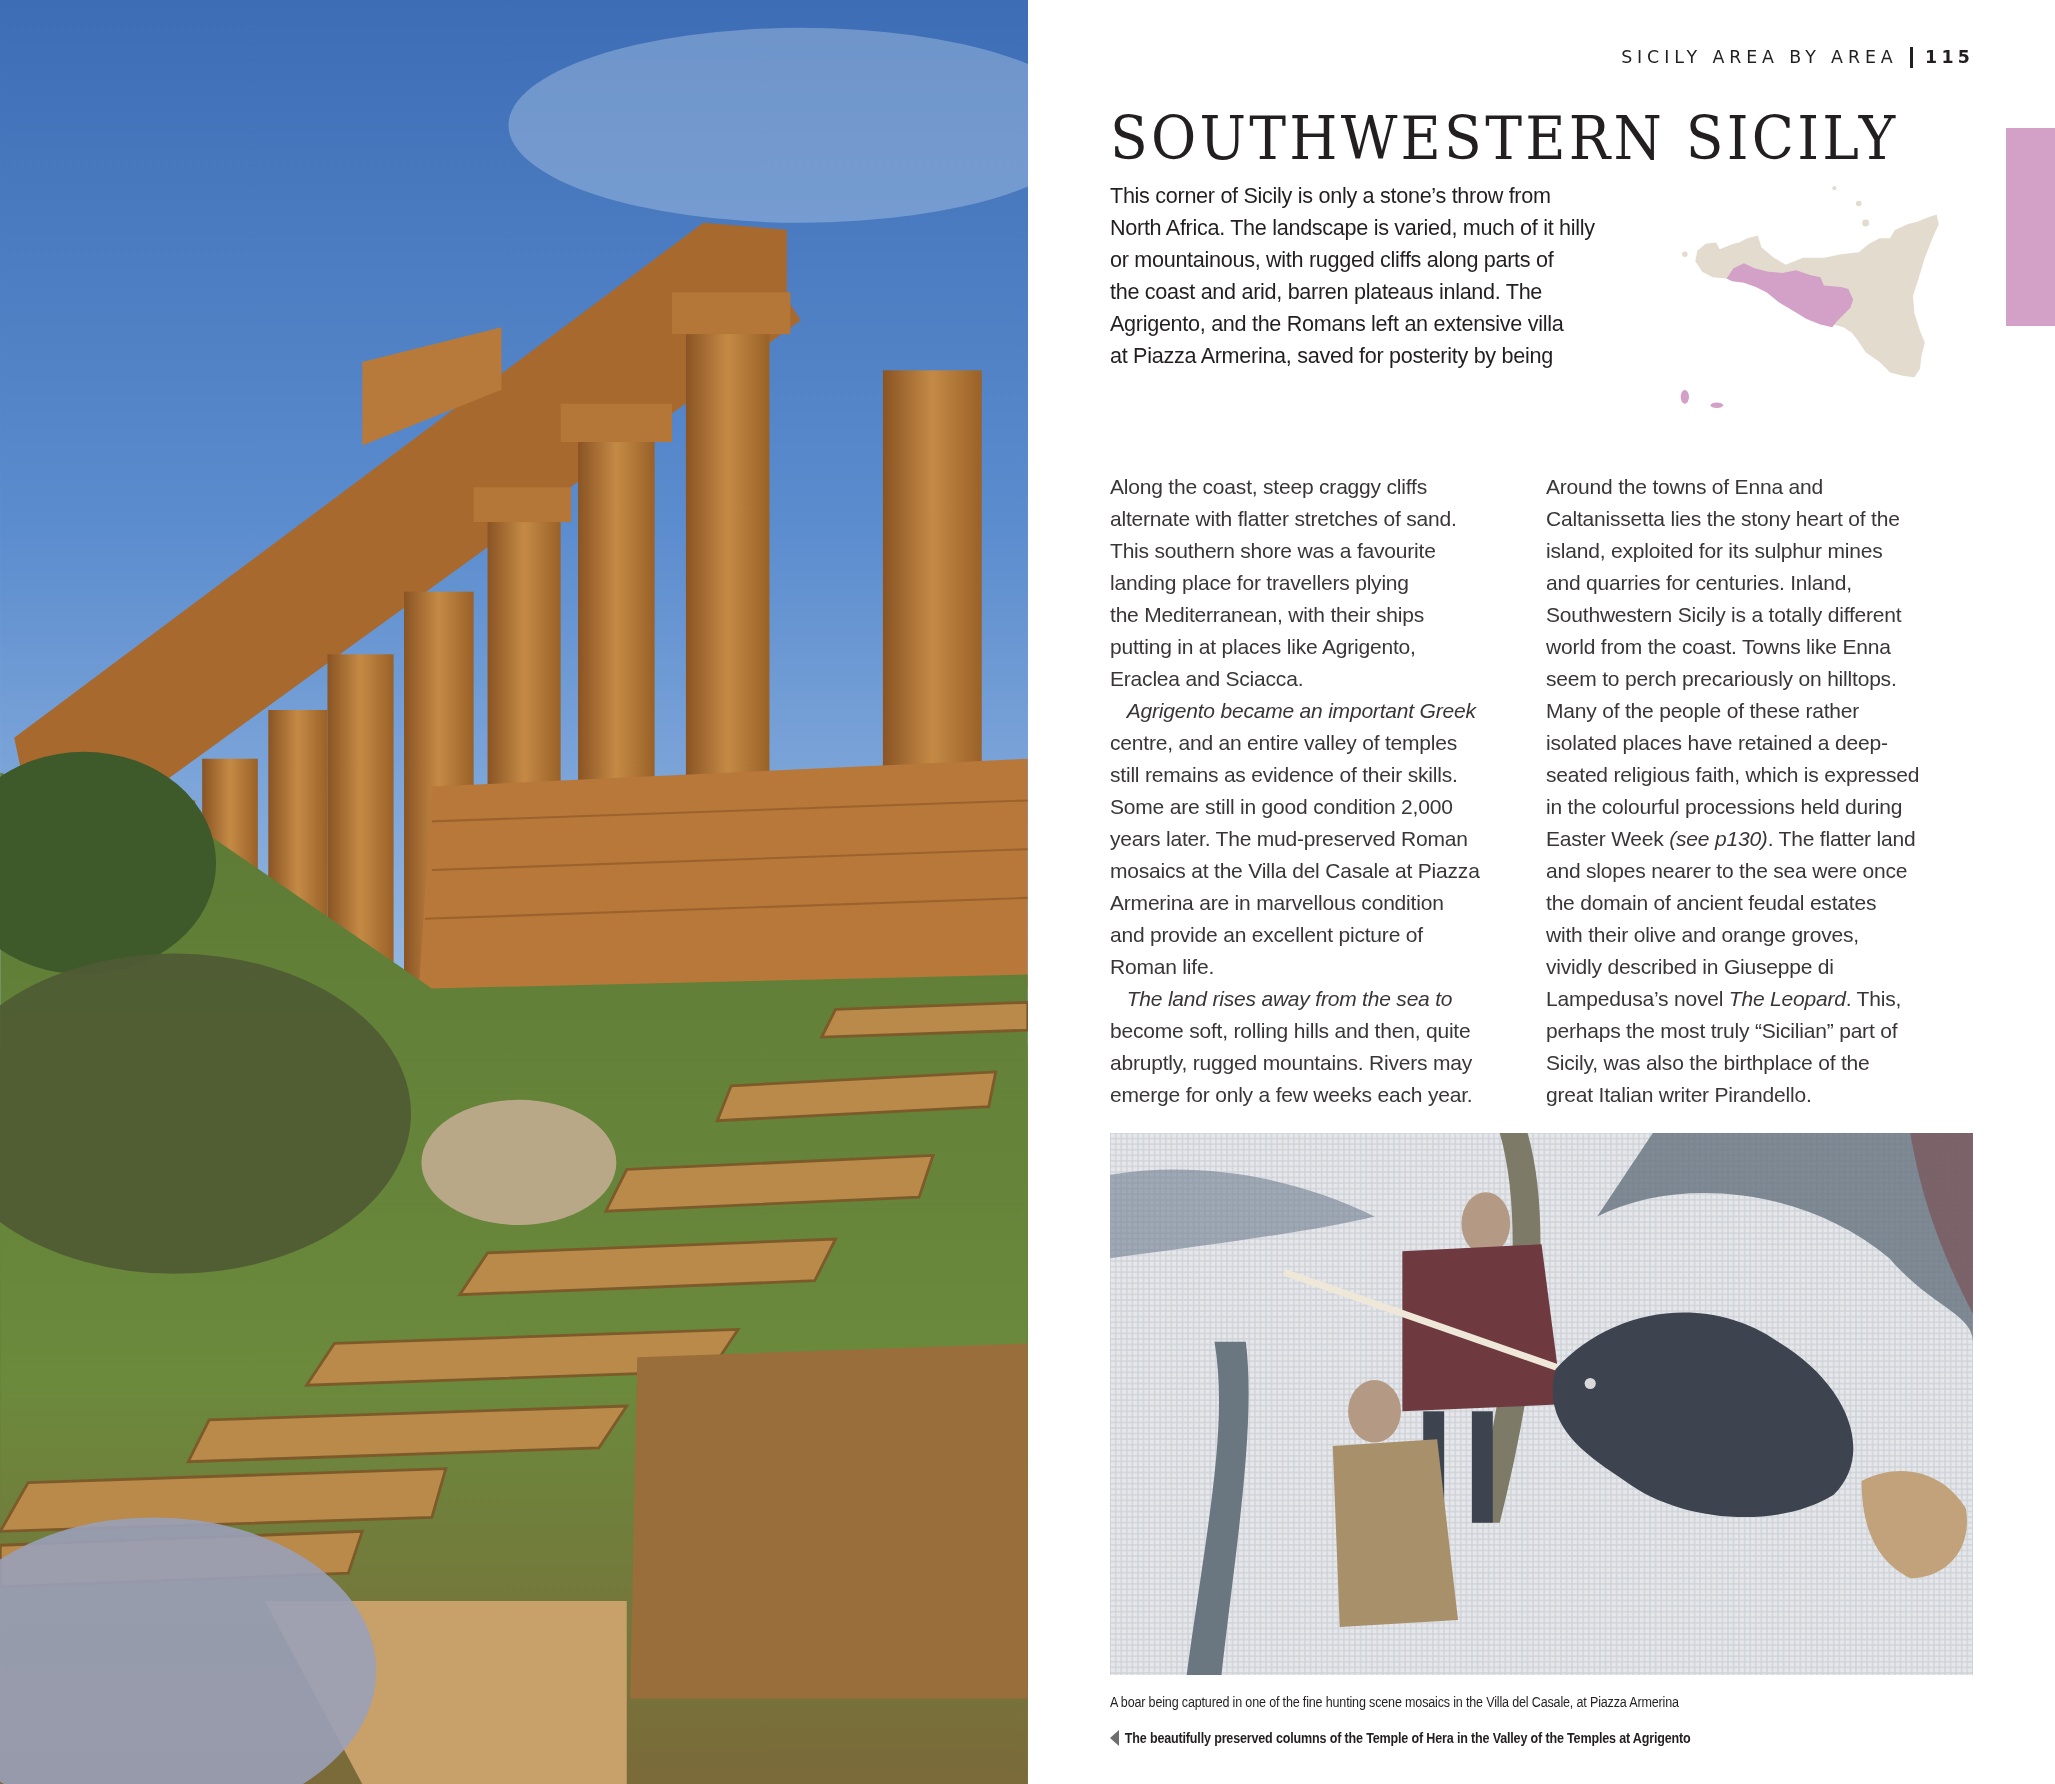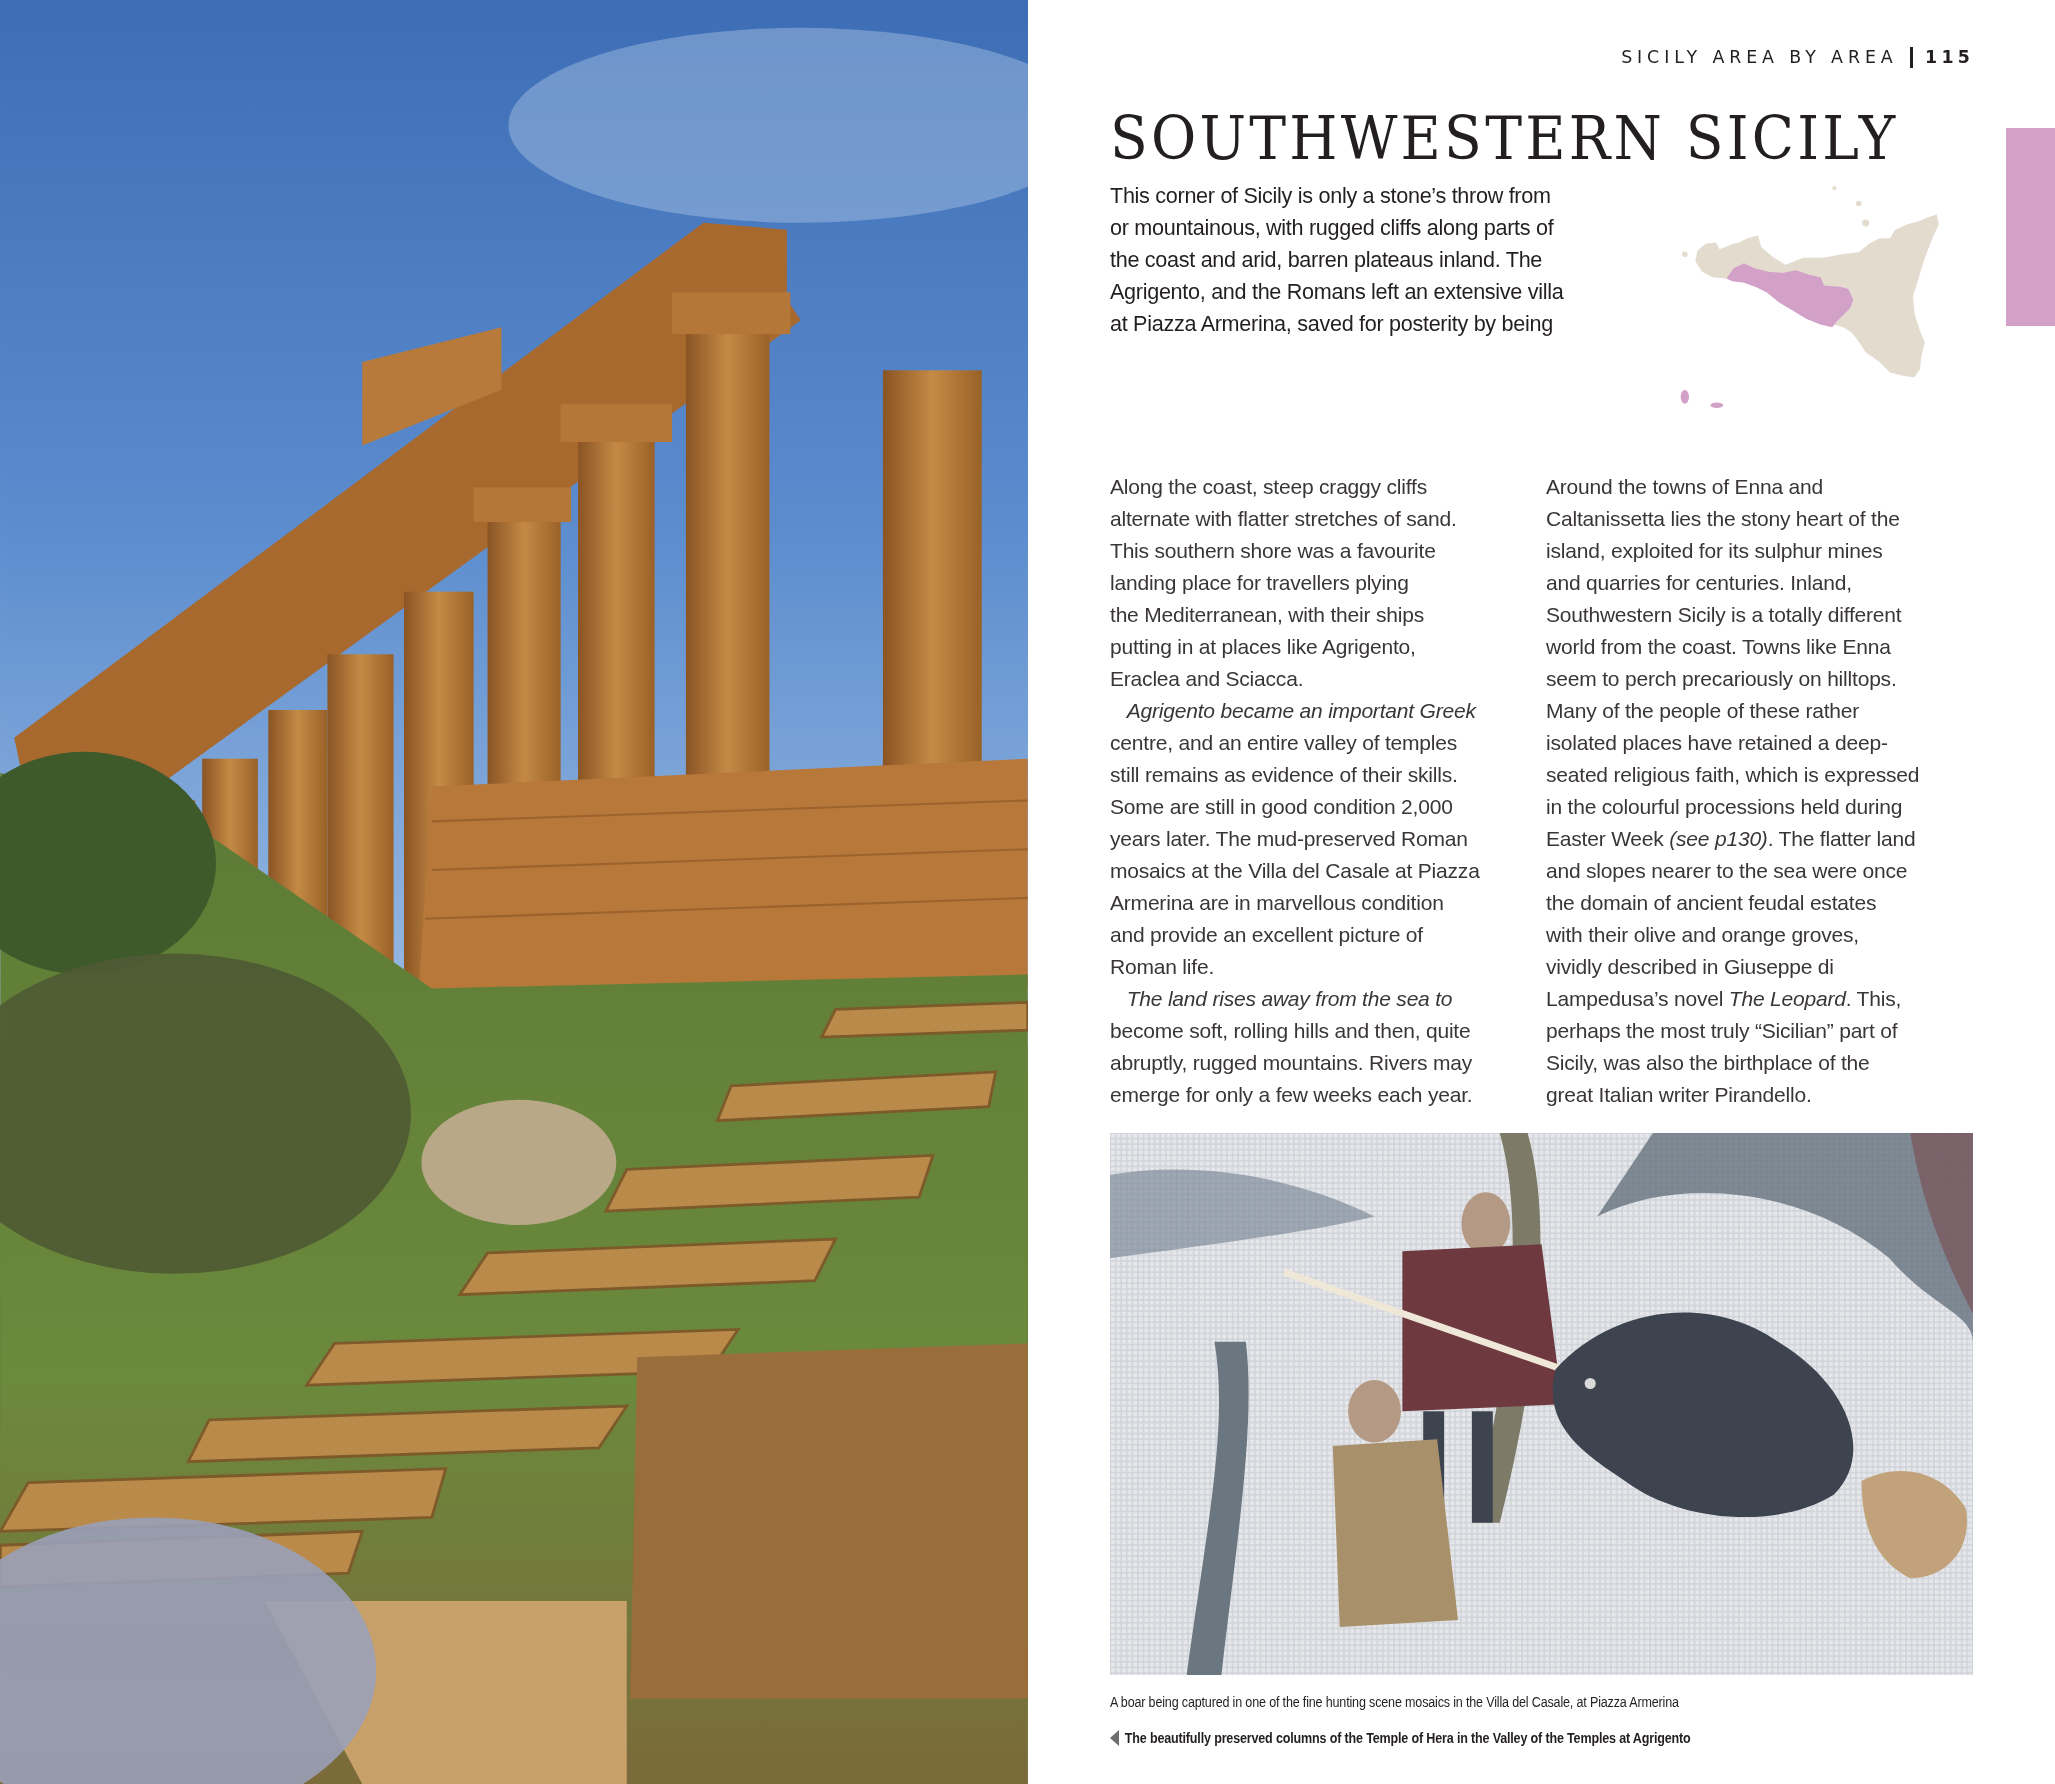--- a/index.html
+++ b/index.html
@@ -144,20 +144,21 @@
   <span class="sep"></span>
   <span class="pageno">115</span>
 </div>
 
 <div class="section-tab"></div>
 
 <h1 class="page-title">SOUTHWESTERN SICILY</h1>
 
 <p class="intro">
   <span>This corner of Sicily is only a stone’s throw from</span>
+  <span>North Africa. The landscape is varied, much of it hilly</span>
   <span>or mountainous, with rugged cliffs along parts of</span>
   <span>the coast and arid, barren plateaus inland. The</span>
   <span>Agrigento, and the Romans left an extensive villa</span>
   <span>at Piazza Armerina, saved for posterity by being</span>
 </p>
 
 <svg class="locator-map" viewBox="0 0 460 380" xmlns="http://www.w3.org/2000/svg">
   <path fill="#e3dbce" d="M58,130 L70,120 L85,118 L90,128 L110,120 L118,118 L130,112 L145,108 L150,125 L168,140 L185,150 L210,140 L240,140 L265,135 L290,132 L305,120 L320,112 L335,112 L342,100 L360,92 L375,88 L390,82 L402,78 L405,92 L396,112 L385,140 L376,170 L368,195 L370,220 L378,245 L385,262 L380,282 L378,300 L370,312 L355,310 L335,305 L320,290 L300,276 L288,258 L280,248 L268,240 L250,235 L230,230 L210,222 L190,210 L172,198 L155,185 L140,178 L120,172 L100,170 L80,168 L65,160 L55,145 Z"></path>
   <path fill="#d3a0c8" d="M100,170 L110,155 L125,148 L140,155 L160,160 L180,162 L200,158 L220,165 L235,168 L240,180 L265,182 L275,185 L282,200 L278,212 L268,222 L258,232 L252,240 L235,236 L215,228 L195,216 L175,204 L158,190 L142,182 L125,176 L108,174 Z"></path>
   <ellipse cx="40" cy="340" rx="6" ry="10" fill="#d3a0c8"></ellipse>

